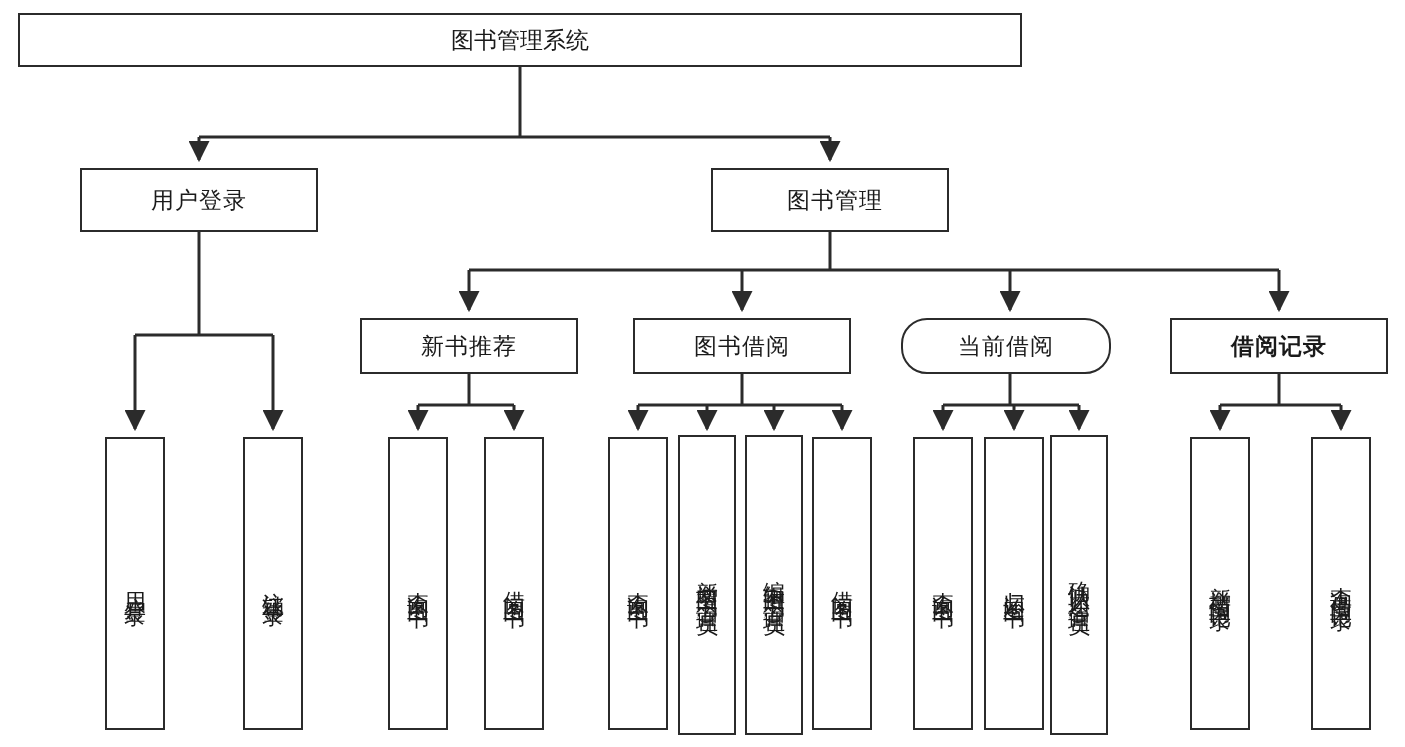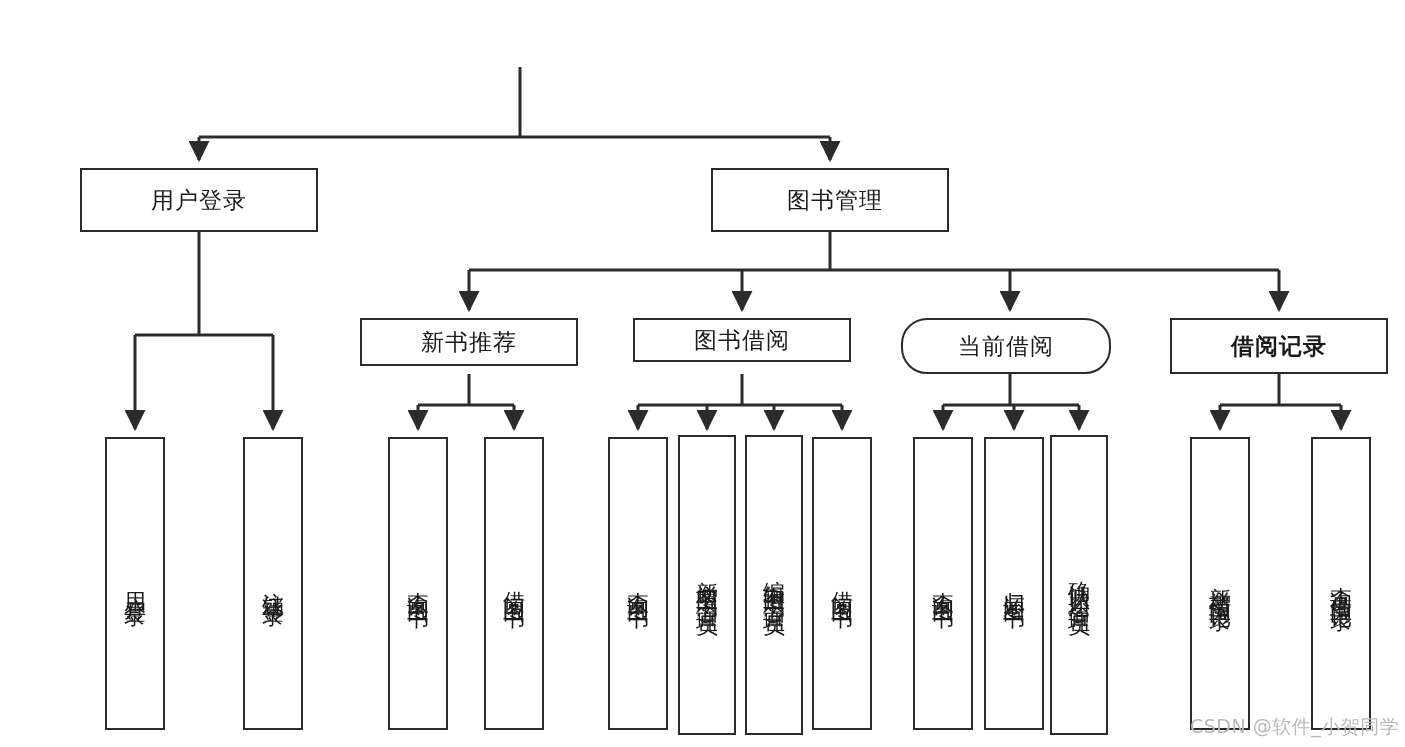--- a/index.html
+++ b/index.html
@@ -118,32 +118,35 @@
       <path d="M 1014 405 L 1014 429" marker-end="url(#arrow)"></path>
       <path d="M 1079 405 L 1079 429" marker-end="url(#arrow)"></path>
 
       <path d="M 1279 374 L 1279 405"></path>
       <path d="M 1220 405 L 1341 405"></path>
       <path d="M 1220 405 L 1220 429" marker-end="url(#arrow)"></path>
       <path d="M 1341 405 L 1341 429" marker-end="url(#arrow)"></path>
     </g>
   </svg>
 
+  <div class="node root" style="left: 18px; top: 13px; width: 1004px; height: 54px;">
+    <span class="htext">图书管理系统</span>
+  </div>
 
   <div class="node horiz" style="left: 80px; top: 168px; width: 238px; height: 64px;">
     <span class="htext">用户登录</span>
   </div>
   <div class="node horiz" style="left: 711px; top: 168px; width: 238px; height: 64px; padding-left: 10px;">
     <span class="htext">图书管理</span>
   </div>
 
-  <div class="node horiz" style="left: 360px; top: 318px; width: 218px; height: 48px;">
+  <div class="node horiz" style="left: 360px; top: 318px; width: 218px; height: 56px;">
     <span class="htext">新书推荐</span>
   </div>
-  <div class="node horiz" style="left: 633px; top: 318px; width: 218px; height: 44px;">
+  <div class="node horiz" style="left: 633px; top: 318px; width: 218px; height: 56px;">
     <span class="htext">图书借阅</span>
   </div>
   <div class="node horiz" style="left: 901px; top: 318px; width: 210px; height: 56px; border-radius: 26px;">
     <span class="htext">当前借阅</span>
   </div>
   <div class="node horiz" style="left: 1170px; top: 318px; width: 218px; height: 56px; font-weight: bold;">
     <span class="htext">借阅记录</span>
   </div>
 
   <div class="node leaf" style="left: 105px; top: 437px; width: 60px; height: 293px;">
@@ -179,15 +182,14 @@
   <div class="node leaf" style="left: 1050px; top: 435px; width: 58px; height: 300px;">
     <span class="vtext">确认归还（管理员）</span>
   </div>
   <div class="node leaf" style="left: 1190px; top: 437px; width: 60px; height: 293px;">
     <span class="vtext">新增借阅记录</span>
   </div>
   <div class="node leaf" style="left: 1311px; top: 437px; width: 60px; height: 293px;">
     <span class="vtext">查询借阅记录</span>
   </div>
 
-  <div id="watermark">CSDN @软件_小贺同学</div>
 
 </div>
 
 </body></html>

